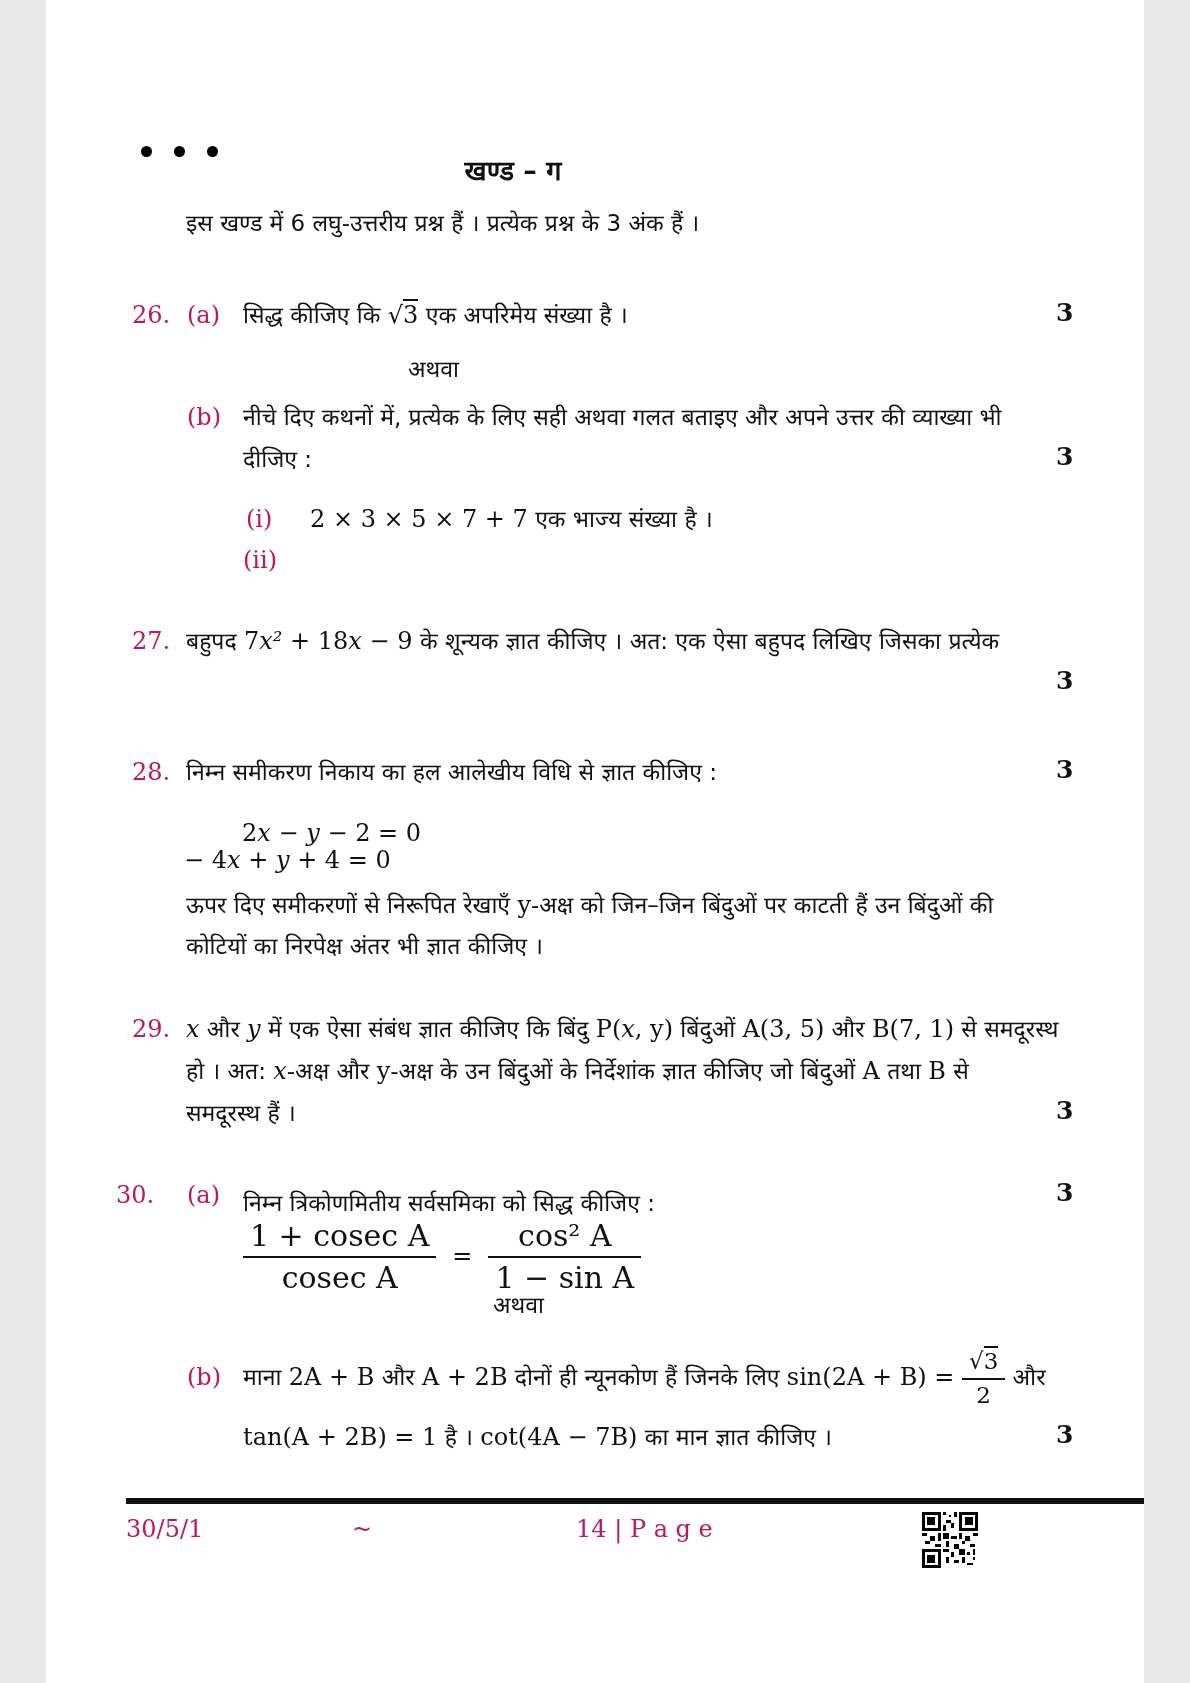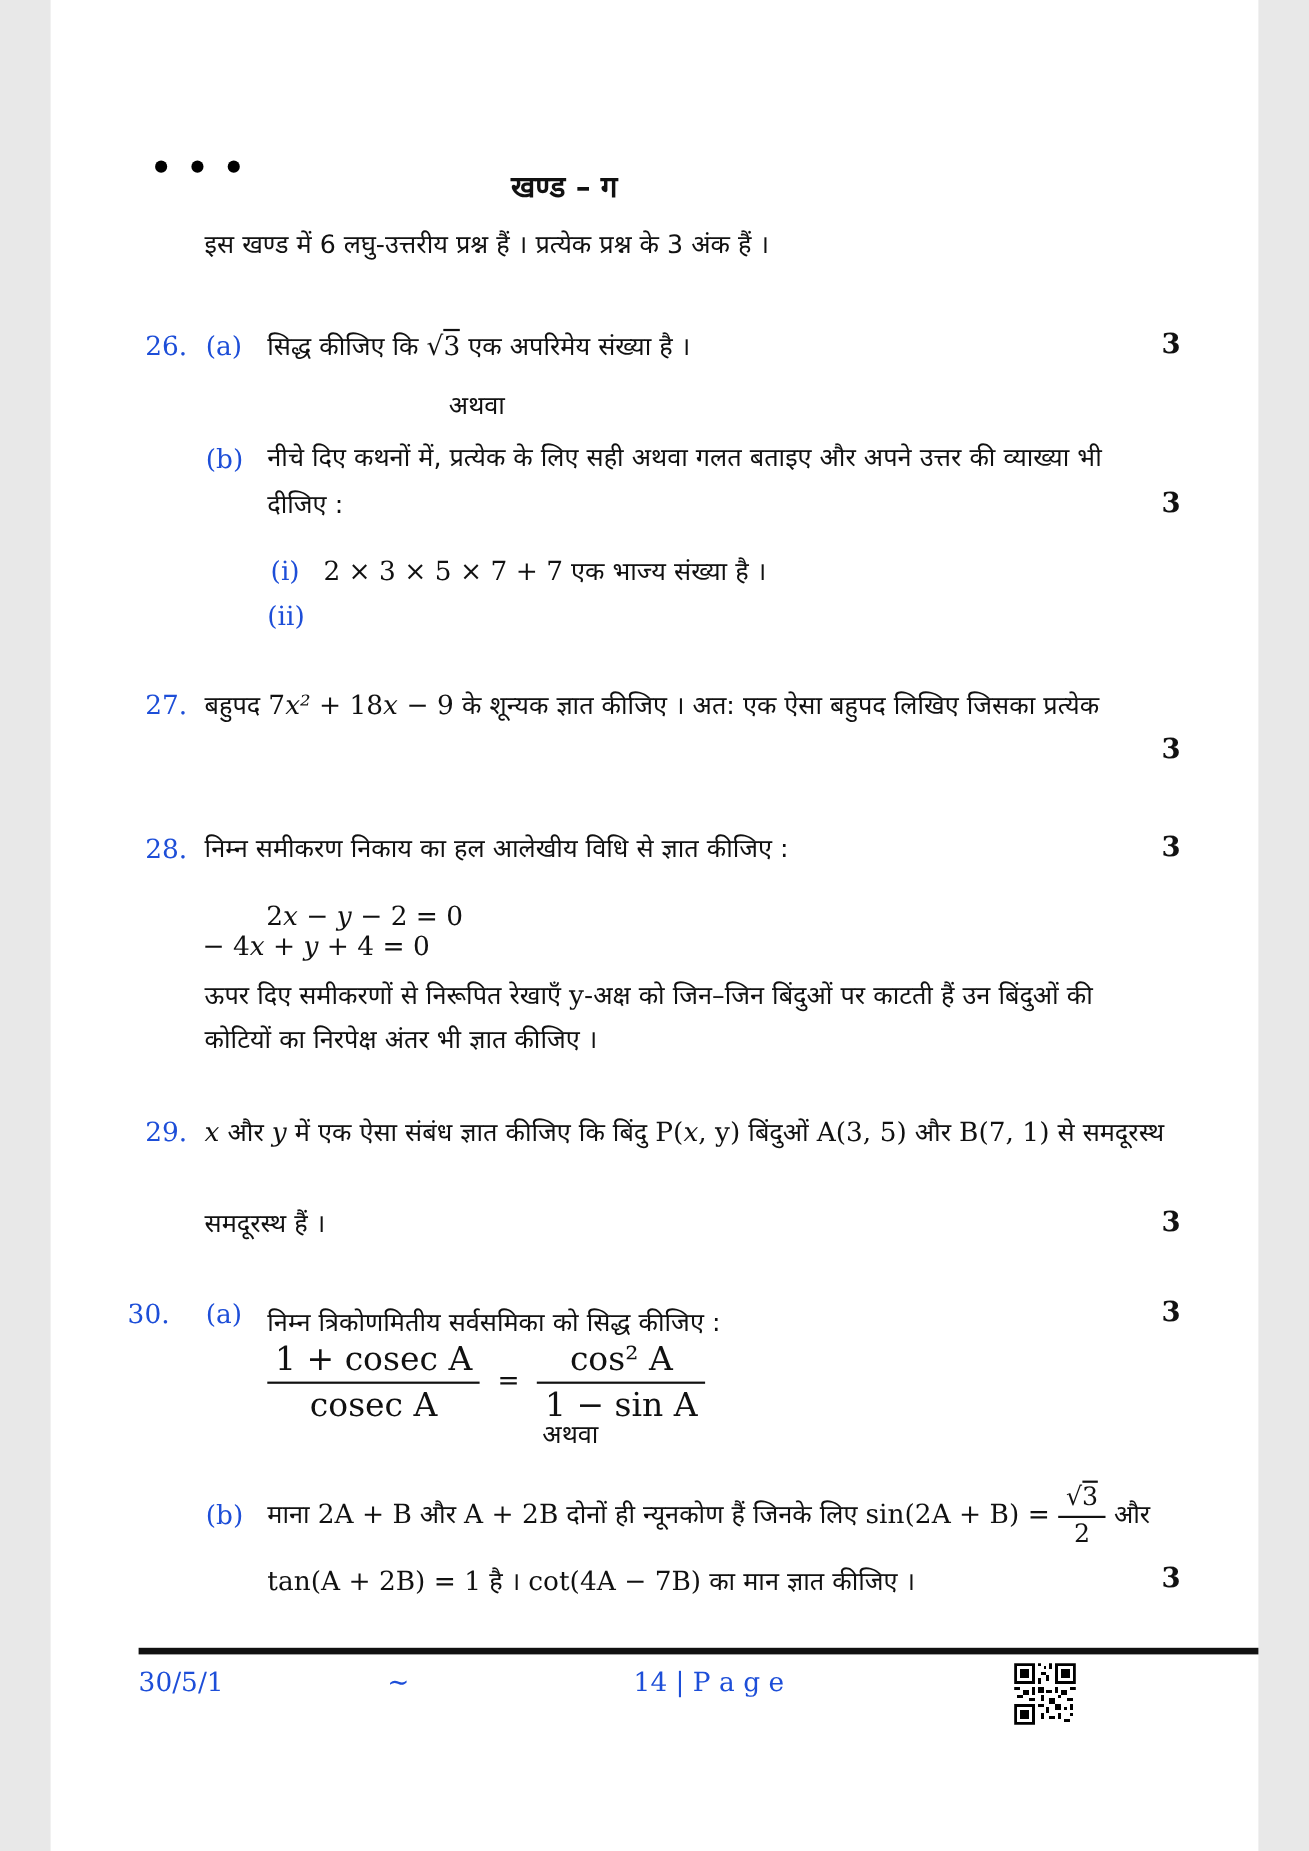--- a/index.html
+++ b/index.html
@@ -3,21 +3,21 @@
 <meta charset="utf-8">
 <style>
   html,body{margin:0;padding:0;background:#e8e8e8;}
   .page{
     position:relative;width:1098px;height:1683px;margin:0 auto;
     background:#ffffff;color:#111;overflow:hidden;
     font-family:"DejaVu Sans",sans-serif;
   }
   .abs{position:absolute;white-space:nowrap;line-height:34px;}
   .hin{font-family:"DejaVu Sans",sans-serif;font-size:23px;color:#111;}
-  .ser{font-family:"DejaVu Serif",serif;font-size:24px;color:#1d4ed8;}
+  .ser{font-family:"DejaVu Serif",serif;font-size:24px;color:#be185d;}
   .bold{font-weight:normal;}
   .title{font-size:27px;font-weight:bold;}
   .mark{font-family:"DejaVu Serif",serif;font-weight:bold;font-size:25px;color:#111;}
   
   .h{font-family:"DejaVu Sans",sans-serif;}
   .m{font-family:"DejaVu Serif",serif;font-size:24px;}
   .i{font-style:italic;}
   .eqs{margin:0 16px;}
   
   .rad{font-family:"DejaVu Serif",serif;}
@@ -52,37 +52,38 @@
   <div class="abs mark" style="left:1010px;top:296px;">3</div>
 
   <div class="abs hin bold" style="left:362px;top:352px;">अथवा</div>
 
   <div class="abs ser" style="left:141px;top:400px;">(b)</div>
   <div class="abs hin" style="left:197px;top:400px;"><span class="h">नीचे दिए कथनों में, प्रत्येक के लिए सही अथवा गलत बताइए और अपने उत्तर की व्याख्या भी</span></div>
   <div class="abs hin" style="left:197px;top:442px;"><span class="h">दीजिए :</span></div>
   <div class="abs mark" style="left:1010px;top:440px;">3</div>
 
   <div class="abs ser" style="left:200px;top:502px;">(i)</div>
-  <div class="abs hin" style="left:248px;top:502px;"><span class="m">2 × 3 × 5 × 7 + 7</span><span class="h"> एक भाज्य संख्या है ।</span></div>
+  <div class="abs hin" style="left:264px;top:502px;"><span class="m">2 × 3 × 5 × 7 + 7</span><span class="h"> एक भाज्य संख्या है ।</span></div>
   <div class="abs ser" style="left:197px;top:543px;">(ii)</div>
 
   <div class="abs ser" style="left:86px;top:624px;">27.</div>
   <div class="abs hin" style="left:140px;top:624px;"><span class="h">बहुपद </span><span class="m">7</span><span class="m i">x²</span><span class="m"> + 18</span><span class="m i">x</span><span class="m"> − 9 </span><span class="h">के शून्यक ज्ञात कीजिए । अत: एक ऐसा बहुपद लिखिए जिसका प्रत्येक</span></div>
   <div class="abs mark" style="left:1010px;top:664px;">3</div>
 
   <div class="abs ser" style="left:86px;top:755px;">28.</div>
   <div class="abs hin" style="left:140px;top:755px;"><span class="h">निम्न समीकरण निकाय का हल आलेखीय विधि से ज्ञात कीजिए :</span></div>
   <div class="abs mark" style="left:1010px;top:753px;">3</div>
   <div class="abs hin" style="left:165px;top:816px;margin-left:31px;"><span class="m">2</span><span class="m i">x</span><span class="m"> − </span><span class="m i">y</span><span class="m"> − 2 = 0</span></div>
   <div class="abs hin" style="left:138px;top:843px;"><span class="m">− 4</span><span class="m i">x</span><span class="m"> + </span><span class="m i">y</span><span class="m"> + 4 = 0</span></div>
   <div class="abs hin" style="left:140px;top:888px;"><span class="h">ऊपर दिए समीकरणों से निरूपित रेखाएँ </span><span class="m">y</span><span class="h">-अक्ष को जिन–जिन बिंदुओं पर काटती हैं उन बिंदुओं की</span></div>
   <div class="abs hin" style="left:140px;top:929px;"><span class="h">कोटियों का निरपेक्ष अंतर भी ज्ञात कीजिए ।</span></div>
 
   <div class="abs ser" style="left:86px;top:1012px;">29.</div>
   <div class="abs hin" style="left:140px;top:1012px;"><span class="m i">x</span><span class="h"> और </span><span class="m i">y</span><span class="h"> में एक ऐसा संबंध ज्ञात कीजिए कि बिंदु </span><span class="m">P(</span><span class="m i">x</span><span class="m">, y)</span><span class="h"> बिंदुओं </span><span class="m">A(3, 5)</span><span class="h"> और </span><span class="m">B(7, 1)</span><span class="h"> से समदूरस्थ</span></div>
+  <div class="abs hin" style="left:140px;top:1054px;"><span class="h">हो । अत: </span><span class="m i">x</span><span class="h">-अक्ष और </span><span class="m">y</span><span class="h">-अक्ष के उन बिंदुओं के निर्देशांक ज्ञात कीजिए जो बिंदुओं </span><span class="m">A</span><span class="h"> तथा </span><span class="m">B</span><span class="h"> से</span></div>
   <div class="abs hin" style="left:140px;top:1096px;"><span class="h">समदूरस्थ हैं ।</span></div>
   <div class="abs mark" style="left:1010px;top:1094px;">3</div>
 
   <div class="abs ser" style="left:70px;top:1178px;">30.</div>
   <div class="abs ser" style="left:141px;top:1178px;">(a)</div>
   <div class="abs hin" style="left:197px;top:1186px;text-align:right;"><span class="h">निम्न त्रिकोणमितीय सर्वसमिका को सिद्ध कीजिए :</span></div>
   <div class="abs mark" style="left:1010px;top:1176px;">3</div>
   <div class="abs hin display" style="left:197px;top:1218px;"><span class="frac"><span class="fnum">1 + cosec A</span><span class="fden">cosec A</span></span><span class="m eqs">=</span><span class="frac"><span class="fnum">cos² A</span><span class="fden">1 − sin A</span></span></div>
 
   <div class="abs hin bold" style="left:447px;top:1288px;">अथवा</div>

